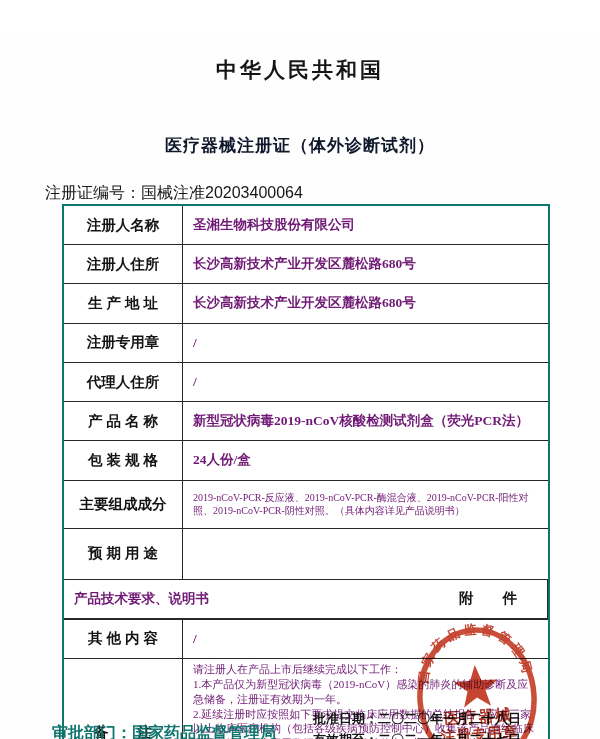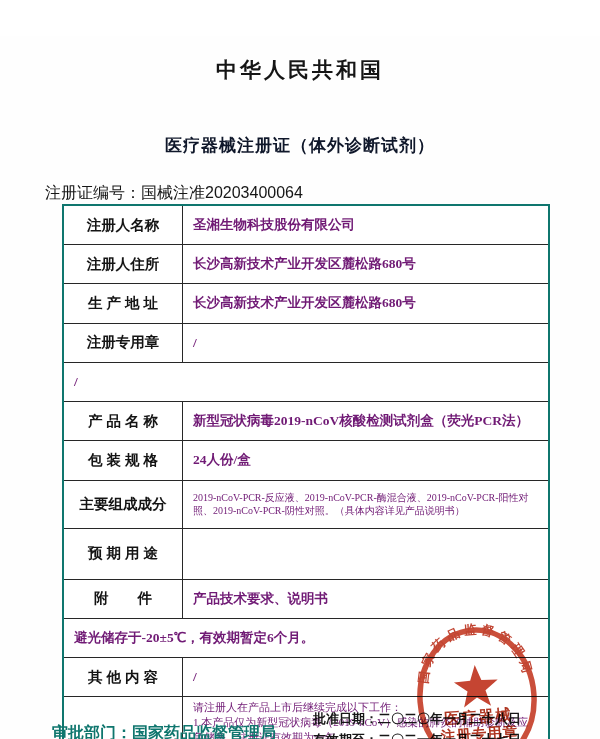--- a/index.html
+++ b/index.html
@@ -111,43 +111,43 @@
     </div>
     <div class="row">
       <div class="cell label h29">生 产 地 址</div>
       <div class="cell value">长沙高新技术产业开发区麓松路680号</div>
     </div>
     <div class="row">
       <div class="cell label h29">注册专用章</div>
       <div class="cell value">/</div>
     </div>
     <div class="row">
+      <div class="cell label h29">代理人住所</div>
       <div class="cell value">/</div>
     </div>
     <div class="row">
       <div class="cell label h29">产 品 名 称</div>
       <div class="cell value">新型冠状病毒2019-nCoV核酸检测试剂盒（荧光PCR法）</div>
     </div>
     <div class="row">
       <div class="cell label h29">包 装 规 格</div>
       <div class="cell value">24人份/盒</div>
     </div>
     <div class="row">
       <div class="cell label h47">主要组成成分</div>
       <div class="cell value small">2019-nCoV-PCR-反应液、2019-nCoV-PCR-酶混合液、2019-nCoV-PCR-阳性对照、2019-nCoV-PCR-阴性对照。（具体内容详见产品说明书）</div>
     </div>
     <div class="row">
       <div class="cell label h50">预 期 用 途</div>
     </div>
     <div class="row">
+      <div class="cell value">产品技术要求、说明书</div>
       <div class="cell label h29">附　　件</div>
-      <div class="cell value">产品技术要求、说明书</div>
     </div>
     <div class="row">
-      <div class="cell value">避光储存于-20±5℃，有效期暂定6个月。</div>
     </div>
     <div class="row">
       <div class="cell label h25">其 他 内 容</div>
       <div class="cell value">/</div>
     </div>
     <div class="row">
       <div class="cell label h80">备　　注</div>
       <div class="cell value tiny">请注册人在产品上市后继续完成以下工作：
 1.本产品仅为新型冠状病毒（2019-nCoV）感染的肺炎的辅助诊断及应急储备，注册证有效期为一年。
 2.延续注册时应按照如下要求提交临床应用数据的总结报告：应在三家以上临床医疗机构（包括各级疾病预防控制中心）收集该产品连续临床应用数据，临床应用数据应具有完善的信息，样本量符合统计学要求，签字盖章符合要求。

